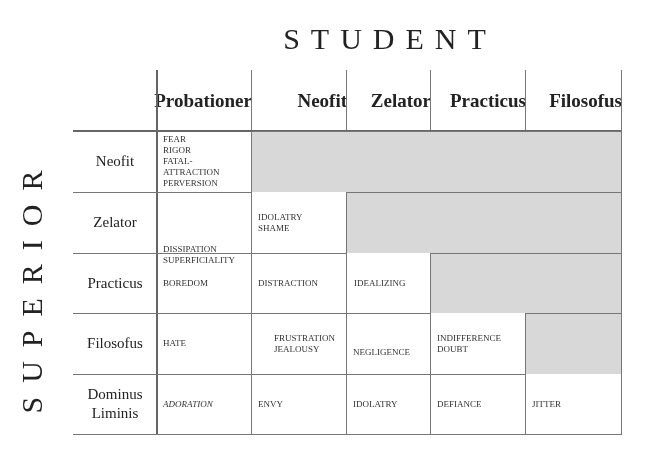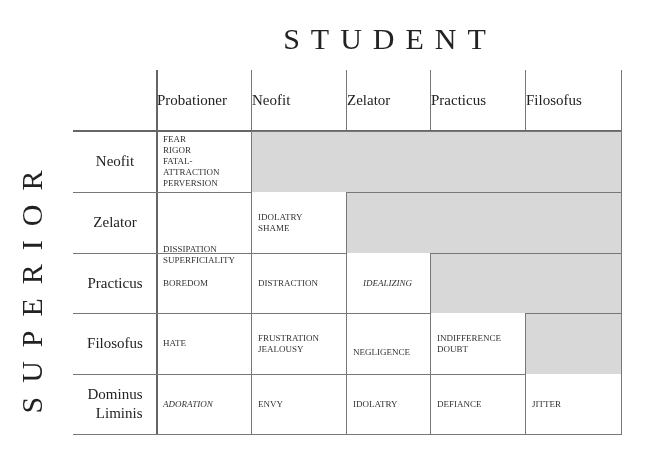--- a/index.html
+++ b/index.html
@@ -4,21 +4,21 @@
 <style>
   html, body { margin:0; padding:0; background:#ffffff; }
   body { width:656px; height:462px; position:relative; overflow:hidden;
          font-family:"DejaVu Serif","Liberation Serif",serif; color:#1a1a1a; }
   .title-top { position:absolute; left:255px; top:22px; width:270px; text-align:center;
                font-family:"Liberation Serif",serif; font-size:30px; letter-spacing:11px; color:#222; }
   .title-side { position:absolute; left:-118px; top:268px; width:300px; text-align:center;
                 transform:rotate(-90deg); font-family:"Liberation Serif",serif;
                 font-size:30px; letter-spacing:14px; color:#222; }
   .cell { position:absolute; box-sizing:border-box; display:flex; align-items:center; }
-  .hdr { justify-content:flex-start; text-align:center; font-family:"Liberation Serif",serif; font-size:15px; color:#222; }
+  .hdr { justify-content:flex-end; text-align:center; font-family:"Liberation Serif",serif; font-size:19px; color:#222;font-weight:bold; }
   .rowhdr { justify-content:center; text-align:center; font-family:"Liberation Serif",serif; font-size:15px; color:#222; line-height:19px; }
   .val { padding-left:6px; font-family:"Liberation Serif",serif; font-size:9px; color:#333; line-height:11px; }
   .shade { position:absolute; background:#d8d8d8; }
   .line { position:absolute; background:#777; }
 </style>
 </head>
 <body>
 
 <div class="title-top">STUDENT</div>
 <div class="title-side">SUPERIOR</div>
@@ -66,42 +66,42 @@
     </div>
     <div class="cell rowhdr" style="left: 73px; top: 253px; width: 84px; height: 60px;">
       <span style="white-space: pre-line;">Practicus</span>
     </div>
     <div class="cell val" style="left: 157px; top: 253px; width: 95px; height: 60px;">
       <span style="white-space: pre-line;">BOREDOM</span>
     </div>
     <div class="cell val" style="left: 252px; top: 253px; width: 95px; height: 60px;">
       <span style="white-space: pre-line;">DISTRACTION</span>
     </div>
-    <div class="cell val" style="left: 357px; top: 253px; width: 84px; height: 60px; font-style: italic;">
+    <div class="cell val" style="left: 348px; top: 253px; width: 84px; height: 60px;">
       <span style="white-space: pre-line;">IDEALIZING</span>
     </div>
     <div class="cell rowhdr" style="left: 73px; top: 313px; width: 84px; height: 61px;">
       <span style="white-space: pre-line;">Filosofus</span>
     </div>
     <div class="cell val" style="left: 157px; top: 313px; width: 95px; height: 61px;">
       <span style="white-space: pre-line;">HATE</span>
     </div>
-    <div class="cell val" style="left: 252px; top: 313px; width: 95px; height: 61px;">
+    <div class="cell val" style="left: 268px; top: 313px; width: 95px; height: 61px;">
       <span style="white-space: pre-line;">FRUSTRATION
 JEALOUSY</span>
     </div>
     <div class="cell val" style="left: 347px; top: 313px; width: 84px; height: 61px; margin-top: 9px;">
       <span style="white-space: pre-line;">NEGLIGENCE</span>
     </div>
     <div class="cell val" style="left: 431px; top: 313px; width: 95px; height: 61px;">
       <span style="white-space: pre-line;">INDIFFERENCE
 DOUBT</span>
     </div>
     <div class="cell rowhdr" style="left: 73px; top: 374px; width: 84px; height: 60px;">
-      <span style="white-space: pre-line; text-align: right;">Dominus
+      <span style="white-space: pre-line;">Dominus
 Liminis</span>
     </div>
     <div class="cell val" style="left: 157px; top: 374px; width: 95px; height: 60px;">
       <span style="white-space: pre-line; font-style: italic;">ADORATION</span>
     </div>
     <div class="cell val" style="left: 252px; top: 374px; width: 95px; height: 60px;">
       <span style="white-space: pre-line;">ENVY</span>
     </div>
     <div class="cell val" style="left: 347px; top: 374px; width: 84px; height: 60px;">
       <span style="white-space: pre-line;">IDOLATRY</span>

